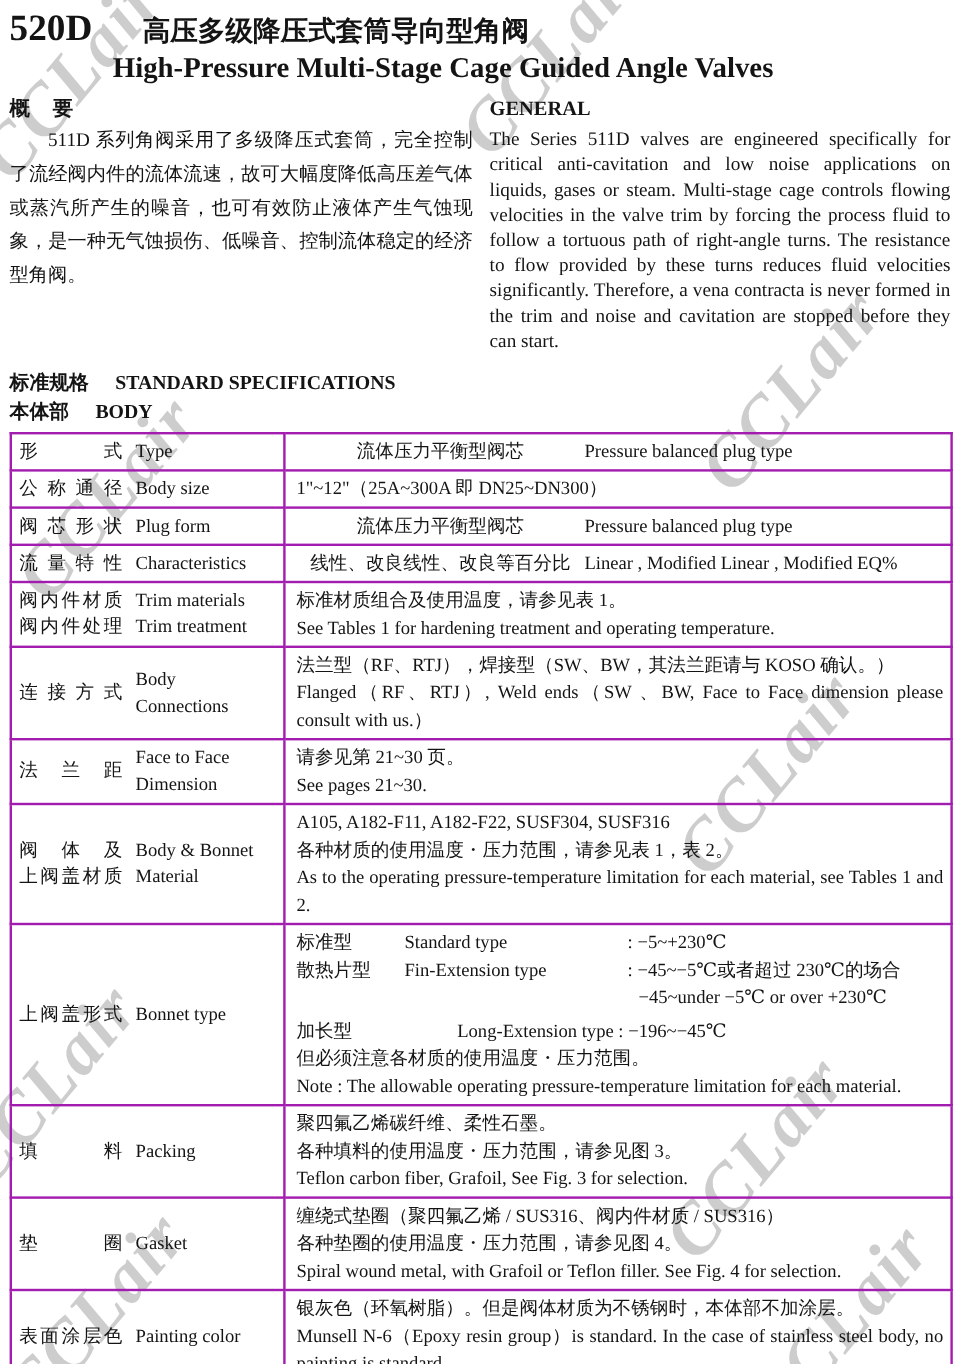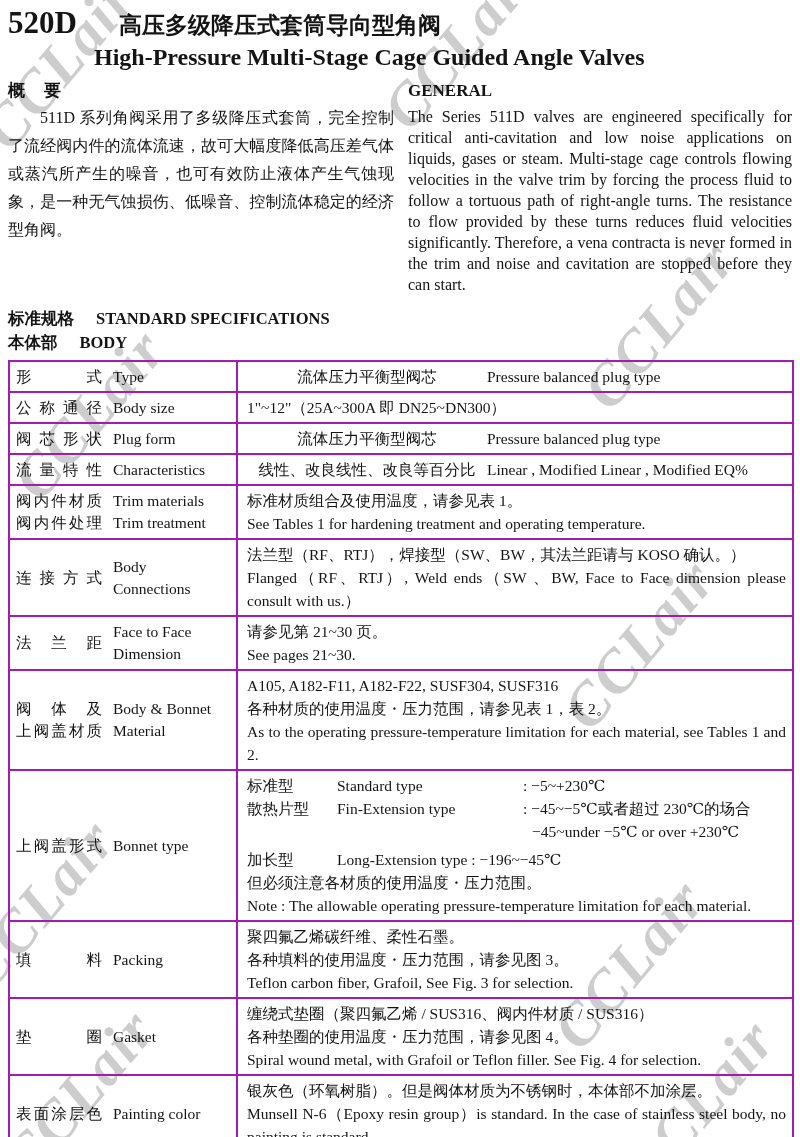--- a/index.html
+++ b/index.html
@@ -44,21 +44,21 @@
   .len{display:flex;flex-direction:column;margin-left:11px;}
   .len span{line-height:22px;}
   .split{display:flex;align-items:baseline;text-align:center;}
   .split .vzh{width:240px;flex-shrink:0;}
   .ln{display:block;}
   .just{text-align:justify;}
   .bgrid{display:grid;grid-template-columns:90px 186px 1fr;}
   .bgrid span{line-height:23px;}
   .bgrid .indent{padding-left:9px;}
   .bgrid .gaptop{margin-top:5px;}
-  .bgrid .span2{grid-column:2/4;}
+  .bgrid .span2{grid-column:2/4;margin-left:44px;}
 </style>
 </head>
 <body>
 
 <span class="wm" style="left:-40px;top:30px;">CCLair</span>
 <span class="wm" style="left:360px;top:10px;">CCLair</span>
 <span class="wm" style="left:560px;top:290px;">CCLair</span>
 <span class="wm" style="left:-10px;top:380px;">CCLair</span>
 <span class="wm" style="left:540px;top:610px;">CCLair</span>
 <span class="wm" style="left:-60px;top:870px;">CCLair</span>

